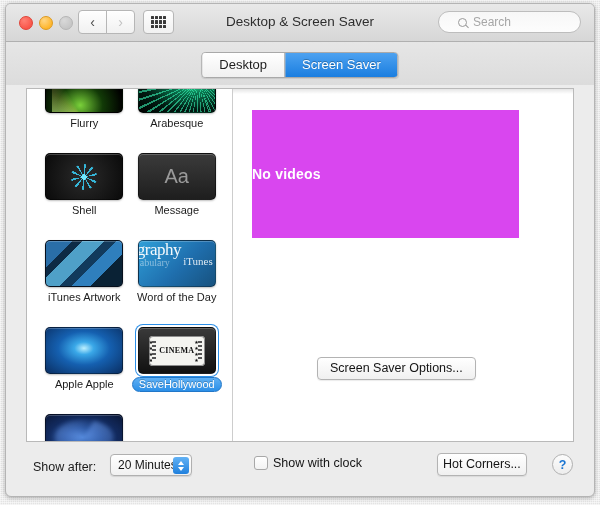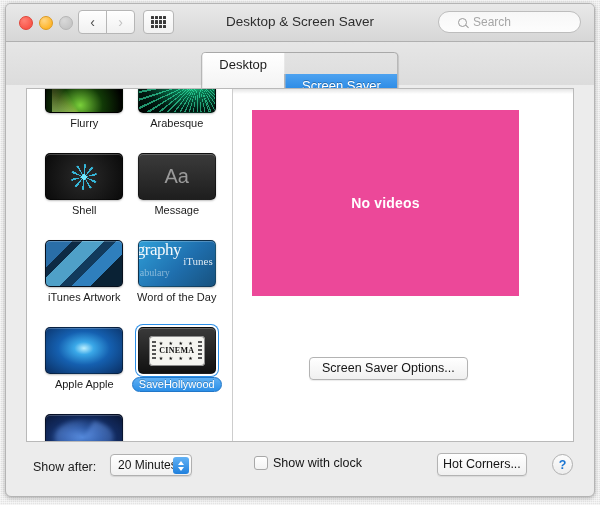--- a/index.html
+++ b/index.html
@@ -118,21 +118,21 @@
     border-radius: 4px;
     overflow: hidden;
     box-shadow: 0 1px 1px rgba(0,0,0,.10);
   }
   .tab {
     font-size: 13px; color: #1d1d1d;
     padding: 4px 17px 5px;
     background: linear-gradient(to bottom,#ffffff,#f0f0f0);
     line-height: 15px;
   }
-  .tab + .tab { border-left: 1px solid #a9a9a9; margin-top: 21px; }
+  .tab + .tab { border-left: 1px solid #a9a9a9; }
   .tab.active {
     background: linear-gradient(to bottom,#4da2f0,#1a7ee0);
     color: #ffffff;
     text-shadow: 0 -1px 0 rgba(0,0,0,.28);
   }
 
   
   #panel {
     position: absolute;
     left: 20px; top: 84px;
@@ -240,28 +240,28 @@
     background-blend-mode: normal;
   }
   .t-word     { background: linear-gradient(135deg,#2f9fd8 0%, #1f6fae 55%, #17527f 100%); }
   .t-word::before{
     content:"graphy"; position:absolute; left:-2px; top:-1px;
     font-family:"Liberation Serif", serif; font-size:17px; color:rgba(255,255,255,.95);
     letter-spacing:-.5px;
   }
   .t-word .w2{ position:absolute; right:2px; top:14px; font-family:"Liberation Serif", serif;
                font-size:11px; color:rgba(255,255,255,.85); }
-  .t-word .w3{ position:absolute; left:1px; top:26px; font-family:"Liberation Serif", serif;
+  .t-word .w3{ position:absolute; left:1px; top:16px; font-family:"Liberation Serif", serif;
                font-size:10px; color:rgba(255,255,255,.45); }
   .t-cinema   { background: linear-gradient(to bottom,#3a3a3a,#111); display:flex; align-items:center; justify-content:center; }
   .ticket {
     width: 56px; height: 30px; background:#f4f4f0;
     border-radius: 4px;
     display:flex; align-items:center; justify-content:center;
-    flex-direction: column;
+    flex-direction: row;
     box-shadow: 0 0 0 1px #8d8d8d inset;
     position: relative;
   }
   .ticket .stars { font-size:5px; color:#111; letter-spacing:2px; line-height:6px; }
   .ticket .cin   { font-family:"Liberation Serif", serif; font-size:8px; font-weight:bold;
                    color:#111; line-height:9px; letter-spacing:.3px; }
   .ticket::before, .ticket::after{
     content:""; position:absolute; top:5px; width:4px; height:20px;
     background: repeating-linear-gradient(to bottom,#555 0 2px, #f4f4f0 2px 4px);
   }
@@ -274,30 +274,30 @@
     background: conic-gradient(from 30deg at 50% 50%, rgba(120,170,255,.45), rgba(0,0,0,0) 40%, rgba(120,170,255,.35) 70%, rgba(0,0,0,0));
     border-radius:50%; filter: blur(2px);
   }
 
   
   #preview-pane {
     position: absolute; left: 206px; top: 0; right: 0; bottom: 0;
   }
   #preview-box {
     position: absolute; left: 19px; top: 21px;
-    width: 267px; height: 186px;
-    background: #ec4899;
-    display: flex; align-items: center; justify-content: center;
+    width: 267px; height: 128px;
+    background: #d946ef;
+    display: flex; align-items: center; justify-content: flex-start;
   }
   #preview-text {
     color: #ffffff; font-size: 14px; font-weight: bold;
     letter-spacing: .2px;
   }
   #options-btn {
-    position: absolute; left: 76px; top: 268px;
+    position: absolute; left: 84px; top: 268px;
     padding: 3px 12px 4px;
     font-size: 12.5px; color: #151515;
     background: linear-gradient(to bottom,#ffffff,#f0f0f0);
     border: 1px solid #b3b3b3;
     border-radius: 4px;
     box-shadow: 0 1px 1px rgba(0,0,0,.08);
     white-space: nowrap;
   }
 
   

